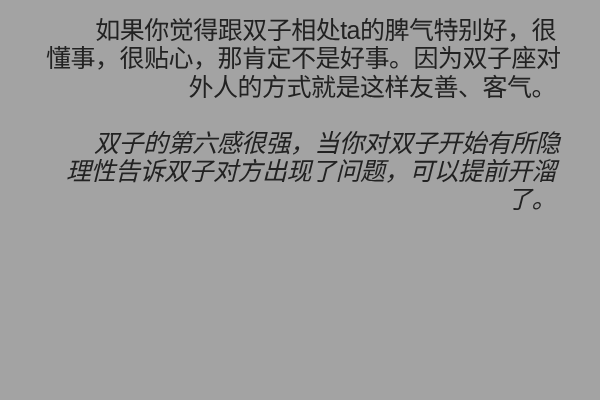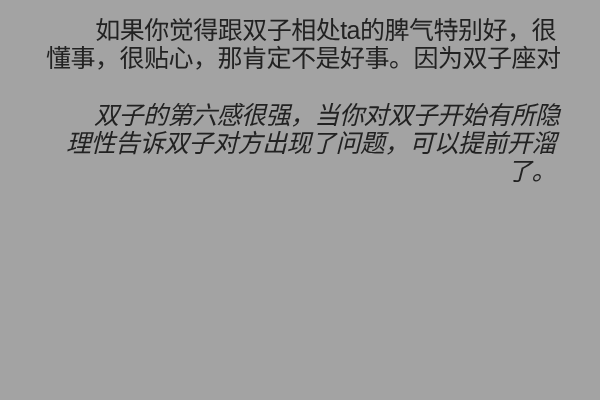--- a/index.html
+++ b/index.html
@@ -43,20 +43,21 @@
   }
 </style>
 </head>
 <body>
 
 <div class="page">
   <main class="article">
       <div class="paragraph">
         <div class="text-line first">如果你觉得跟双子相处ta的脾气特别好，很</div>
         <div class="text-line">懂事，很贴心，那肯定不是好事。因为双子座对</div>
+        <div class="text-line">外人的方式就是这样友善、客气。</div>
       </div>
       <div class="paragraph">
       </div>
       <div class="paragraph">
         <div class="text-line first">双子的第六感很强，当你对双子开始有所隐</div>
         <div class="text-line">理性告诉双子对方出现了问题，可以提前开溜</div>
         <div class="text-line">了。</div>
       </div>
     </main>
 </div>

